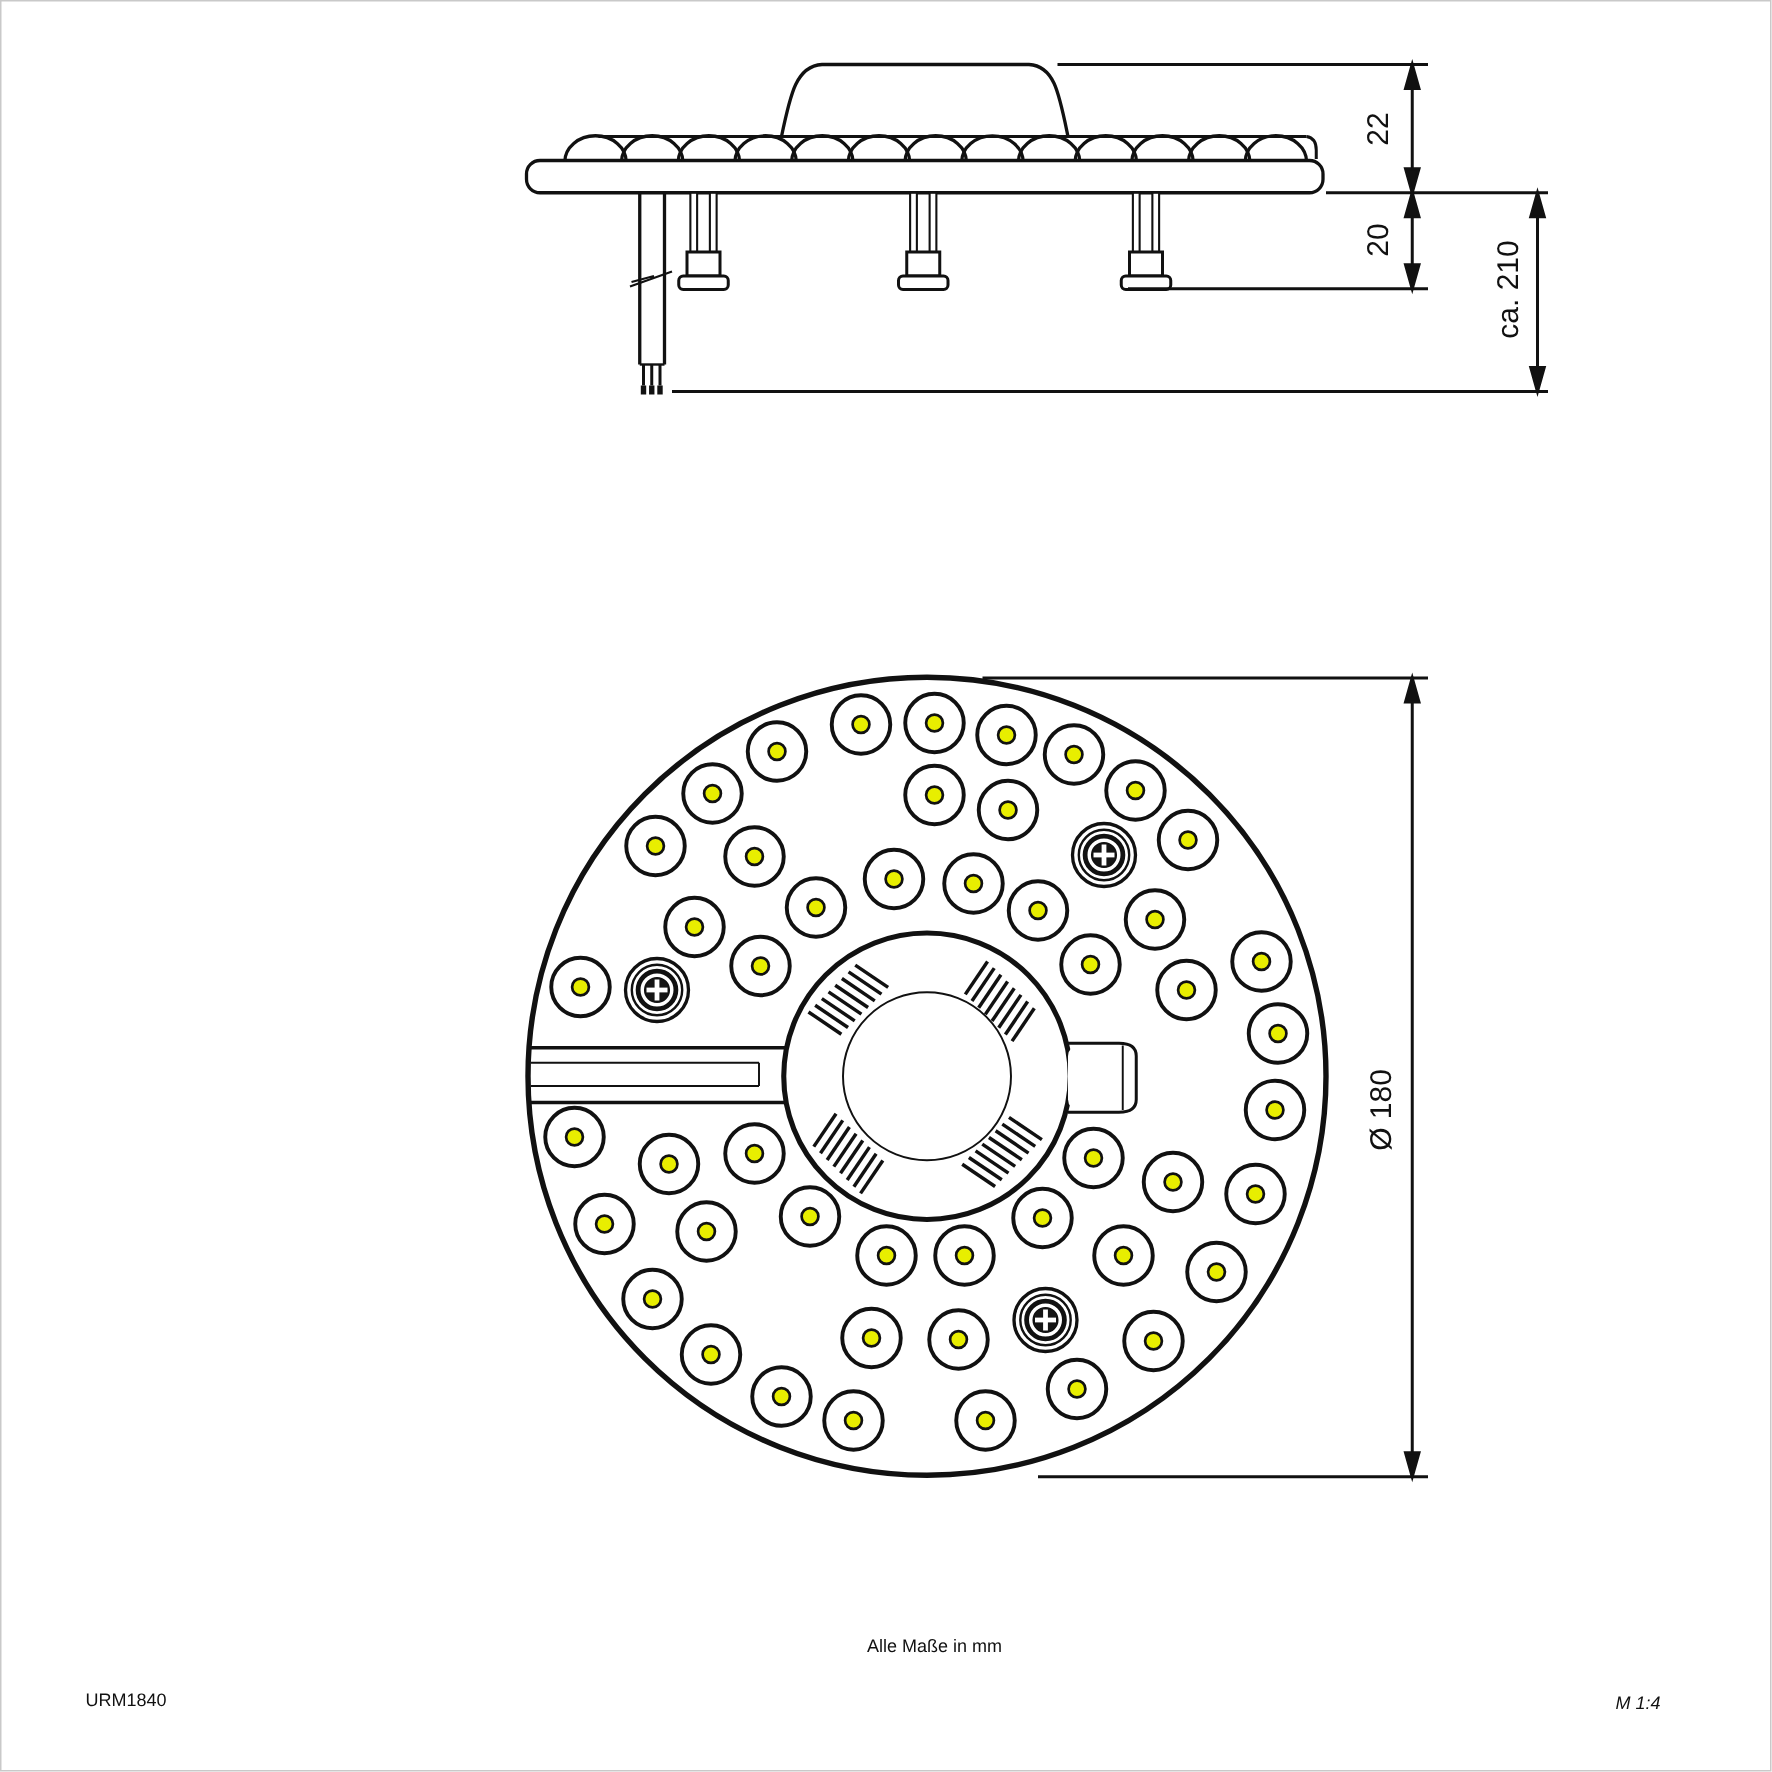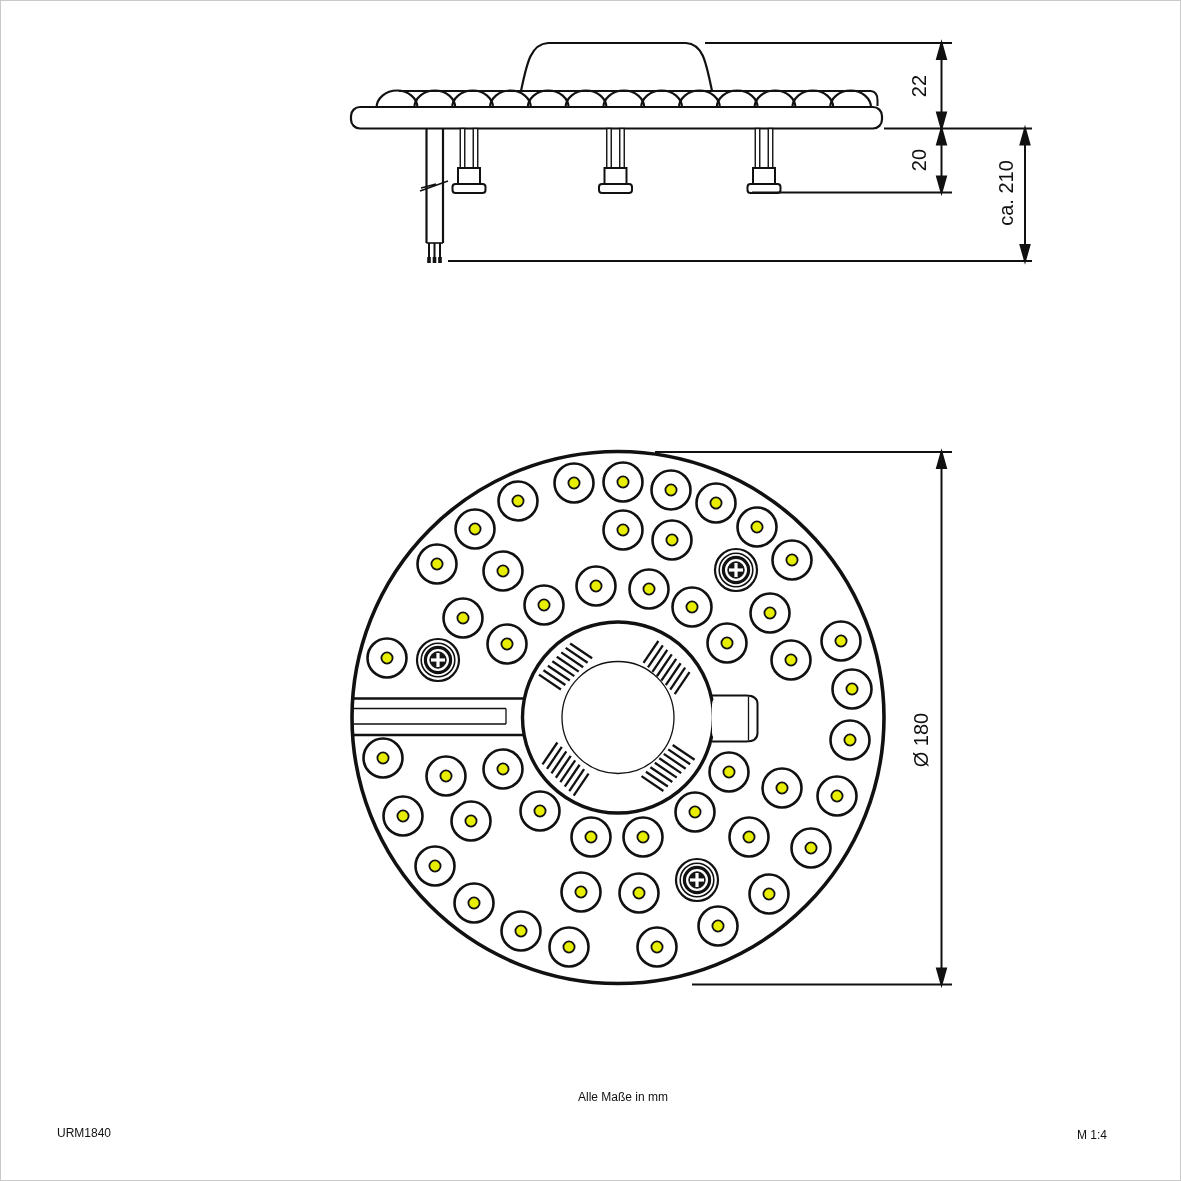--- a/index.html
+++ b/index.html
@@ -389,13 +389,13 @@
   </g>
 </svg>
 
 <div class="dim-label" style="left:919px;top:86px;">22</div>
 <div class="dim-label" style="left:919px;top:160px;">20</div>
 <div class="dim-label" style="left:1006px;top:193px;">ca. 210</div>
 <div class="dim-label" style="left:921px;top:740px;">Ø 180</div>
 
 <div class="footer-label" style="left:57px;top:1122px;">URM1840</div>
 <div class="footer-label" style="left:578px;top:1086px;">Alle Maße in mm</div>
-<div class="footer-label" style="left:1077px;top:1124px;">M 1:4</div>
+<div class="footer-label" style="left:1077px;top:1124px;font-style:italic;">M 1:4</div>
 
 </body></html>

